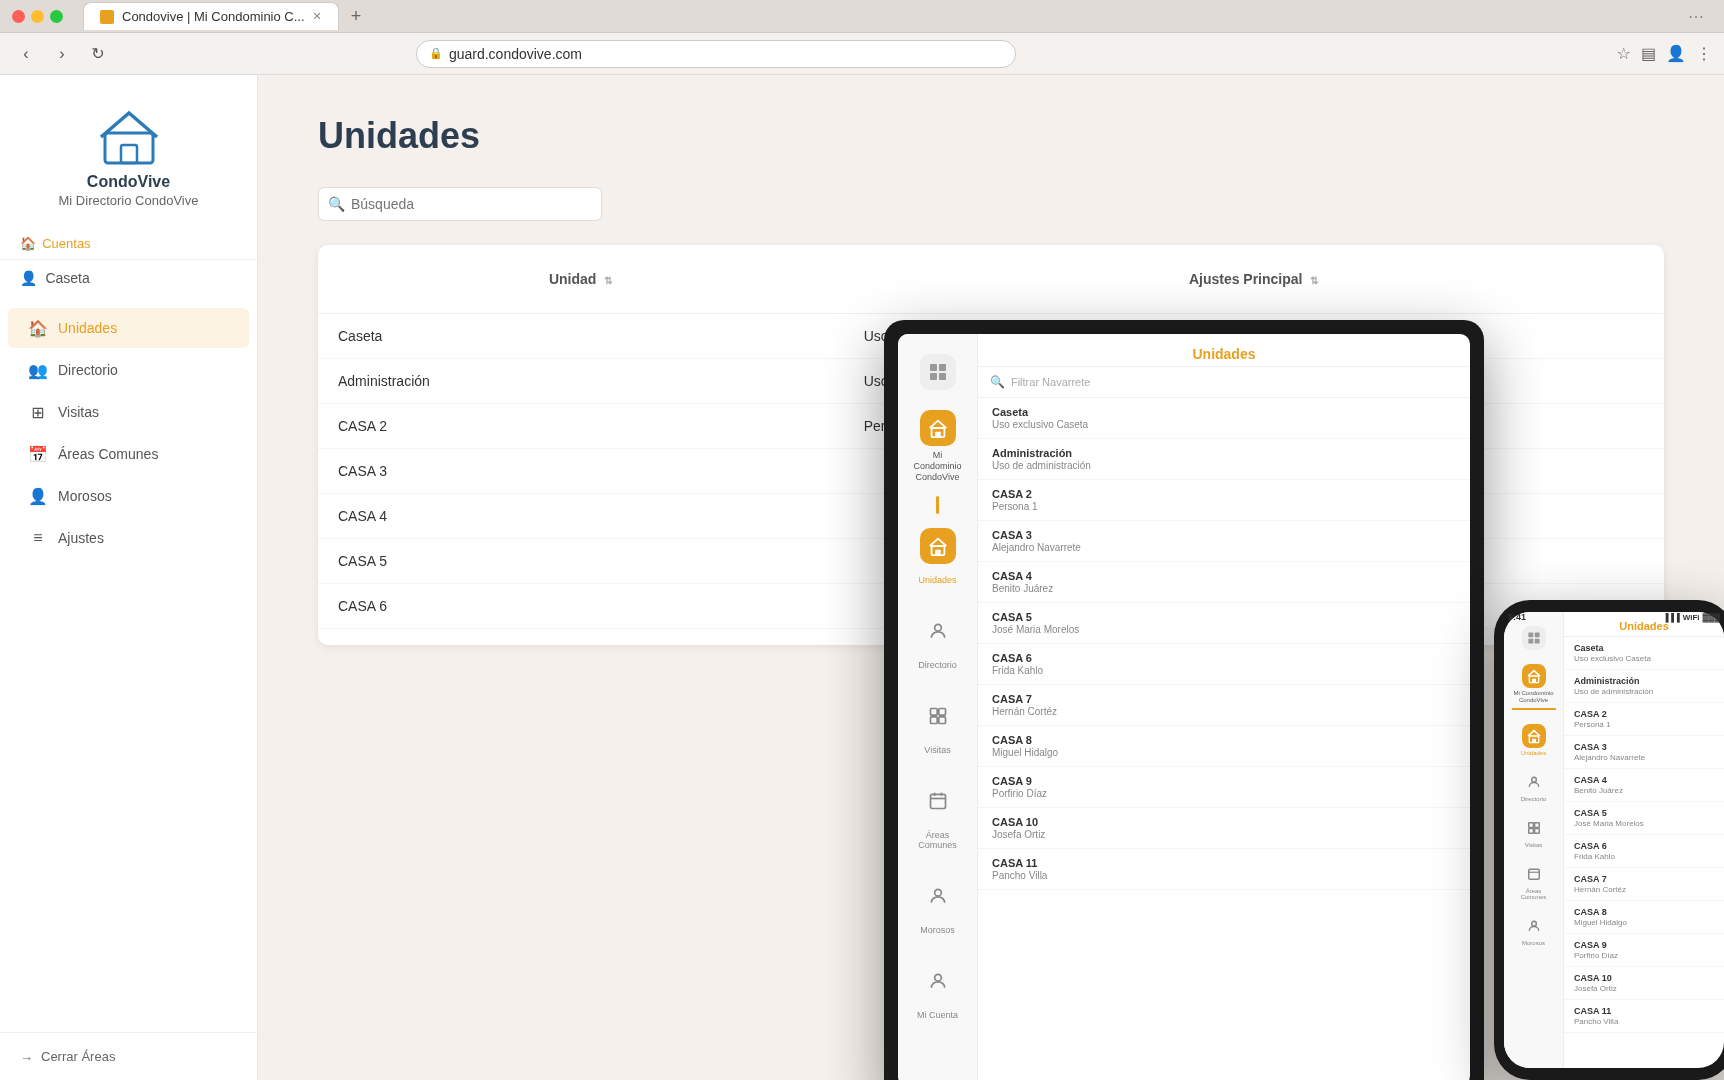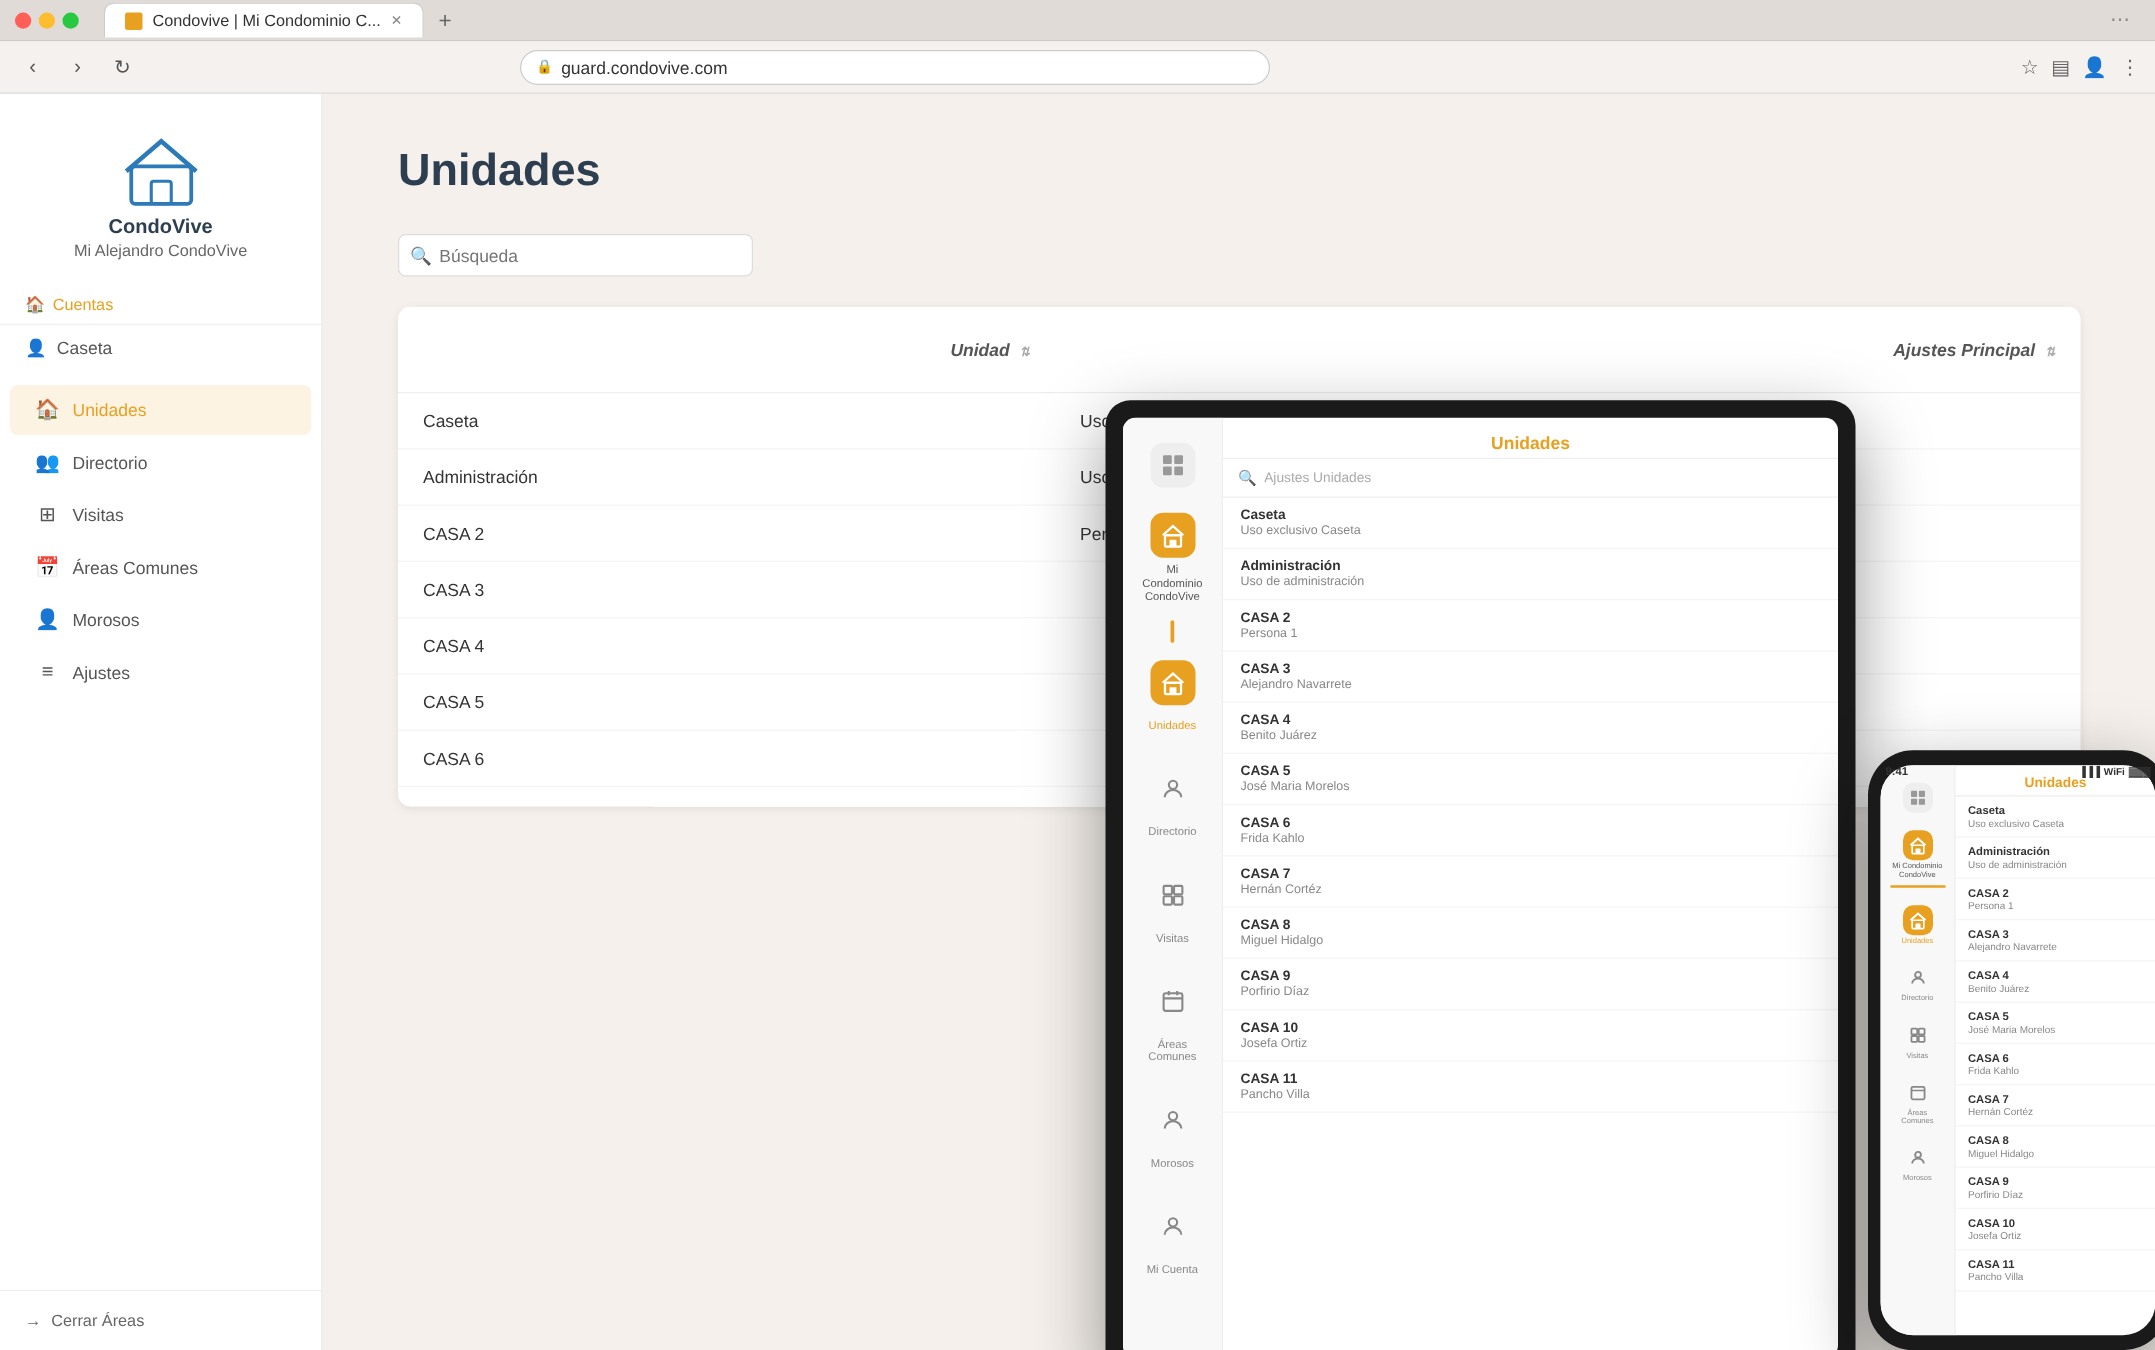--- a/index.html
+++ b/index.html
@@ -43,21 +43,21 @@
 
     
     .page-content { flex: 1; background: #f5f0eb; padding: 40px 60px; overflow-y: auto; position: relative; }
     .page-title { font-size: 36px; font-weight: 700; color: #2c3e50; margin-bottom: 30px; }
     .search-bar { display: flex; align-items: center; gap: 10px; margin-bottom: 24px; max-width: 500px; }
     .search-input-wrap { position: relative; display: flex; align-items: center; }
     .search-icon-inp { position: absolute; left: 10px; color: #888; font-size: 14px; }
     .search-input { border: 1px solid #ddd; border-radius: 6px; padding: 8px 12px 8px 32px; font-size: 14px; width: 284px; background: #fff; color: #333; }
     .table-container { background: #fff; border-radius: 10px; overflow: hidden; box-shadow: 0 2px 8px rgba(0,0,0,0.08); max-height: 400px; overflow-y: auto; }
     table { width: 100%; border-collapse: collapse; }
-    thead th { padding: 26px 20px; text-align: right; font-size: 14px; color: #555; font-weight: 600; border-bottom: 1px solid #eee; background: #fff; font-style: italic; }
+    thead th { padding: 26px 20px; text-align: center; font-size: 14px; color: #555; font-weight: 600; border-bottom: 1px solid #eee; background: #fff; }
     tbody td { padding: 14px 20px; font-size: 14px; color: #333; border-bottom: 1px solid #f5f5f5; }
     .sort-icon { margin-left: 4px; color: #aaa; font-size: 10px; }
 
     
     .devices-overlay { position: absolute; bottom: -20px; right: -10px; display: flex; align-items: flex-end; gap: 0; }
 
     
     .tablet { width: 600px; height: 780px; background: #1a1a1a; border-radius: 20px; padding: 14px; position: relative; box-shadow: 0 20px 60px rgba(0,0,0,0.4); }
     .tablet-screen { background: #fff; border-radius: 10px; height: 100%; overflow: hidden; display: flex; }
 
@@ -138,21 +138,21 @@
 
     <div class="sidebar">
       <div class="sidebar-logo">
 
         <svg width="64" height="64" viewBox="0 0 64 64">
           <rect x="8" y="28" width="48" height="30" rx="3" fill="none" stroke="#2c7ab8" stroke-width="3"></rect>
           <polyline points="4,32 32,8 60,32" fill="none" stroke="#2c7ab8" stroke-width="3.5"></polyline>
           <rect x="24" y="40" width="16" height="18" rx="2" fill="none" stroke="#2c7ab8" stroke-width="2.5"></rect>
         </svg>
         <span class="logo-name">CondoVive</span>
-        <span class="logo-sub">Mi Alejandro CondoVive</span>
+        <span class="logo-sub">Mi Directorio CondoVive</span>
       </div>
 
       <div class="cuentas-btn">
         <span>🏠</span>
         <span>Cuentas</span>
       </div>
 
       <div style="padding: 10px 20px; display:flex; align-items:center; gap:8px; color:#555; font-size:14px;">
         <span>👤</span>
         <span>Caseta</span>
@@ -343,21 +343,21 @@
                 <span class="app-nav-icon icon-label">Mi Cuenta</span>
               </div>
             </div>
 
             <div class="app-main">
               <div class="app-header">
                 <div class="app-header-title">Unidades</div>
               </div>
               <div class="app-search">
                 <span class="app-search-icon">🔍</span>
-                <span class="app-search-text">Ajustes Unidades</span>
+                <span class="app-search-text">Filtrar Navarrete</span>
               </div>
               <div class="app-list" id="tablet-list">
               <div class="app-list-item">
                     <div class="app-list-item-name">Caseta</div>
                     <div class="app-list-item-sub">Uso exclusivo Caseta</div>
                   </div>
                   <div class="app-list-item">
                     <div class="app-list-item-name">Administración</div>
                     <div class="app-list-item-sub">Uso de administración</div>
                   </div>

